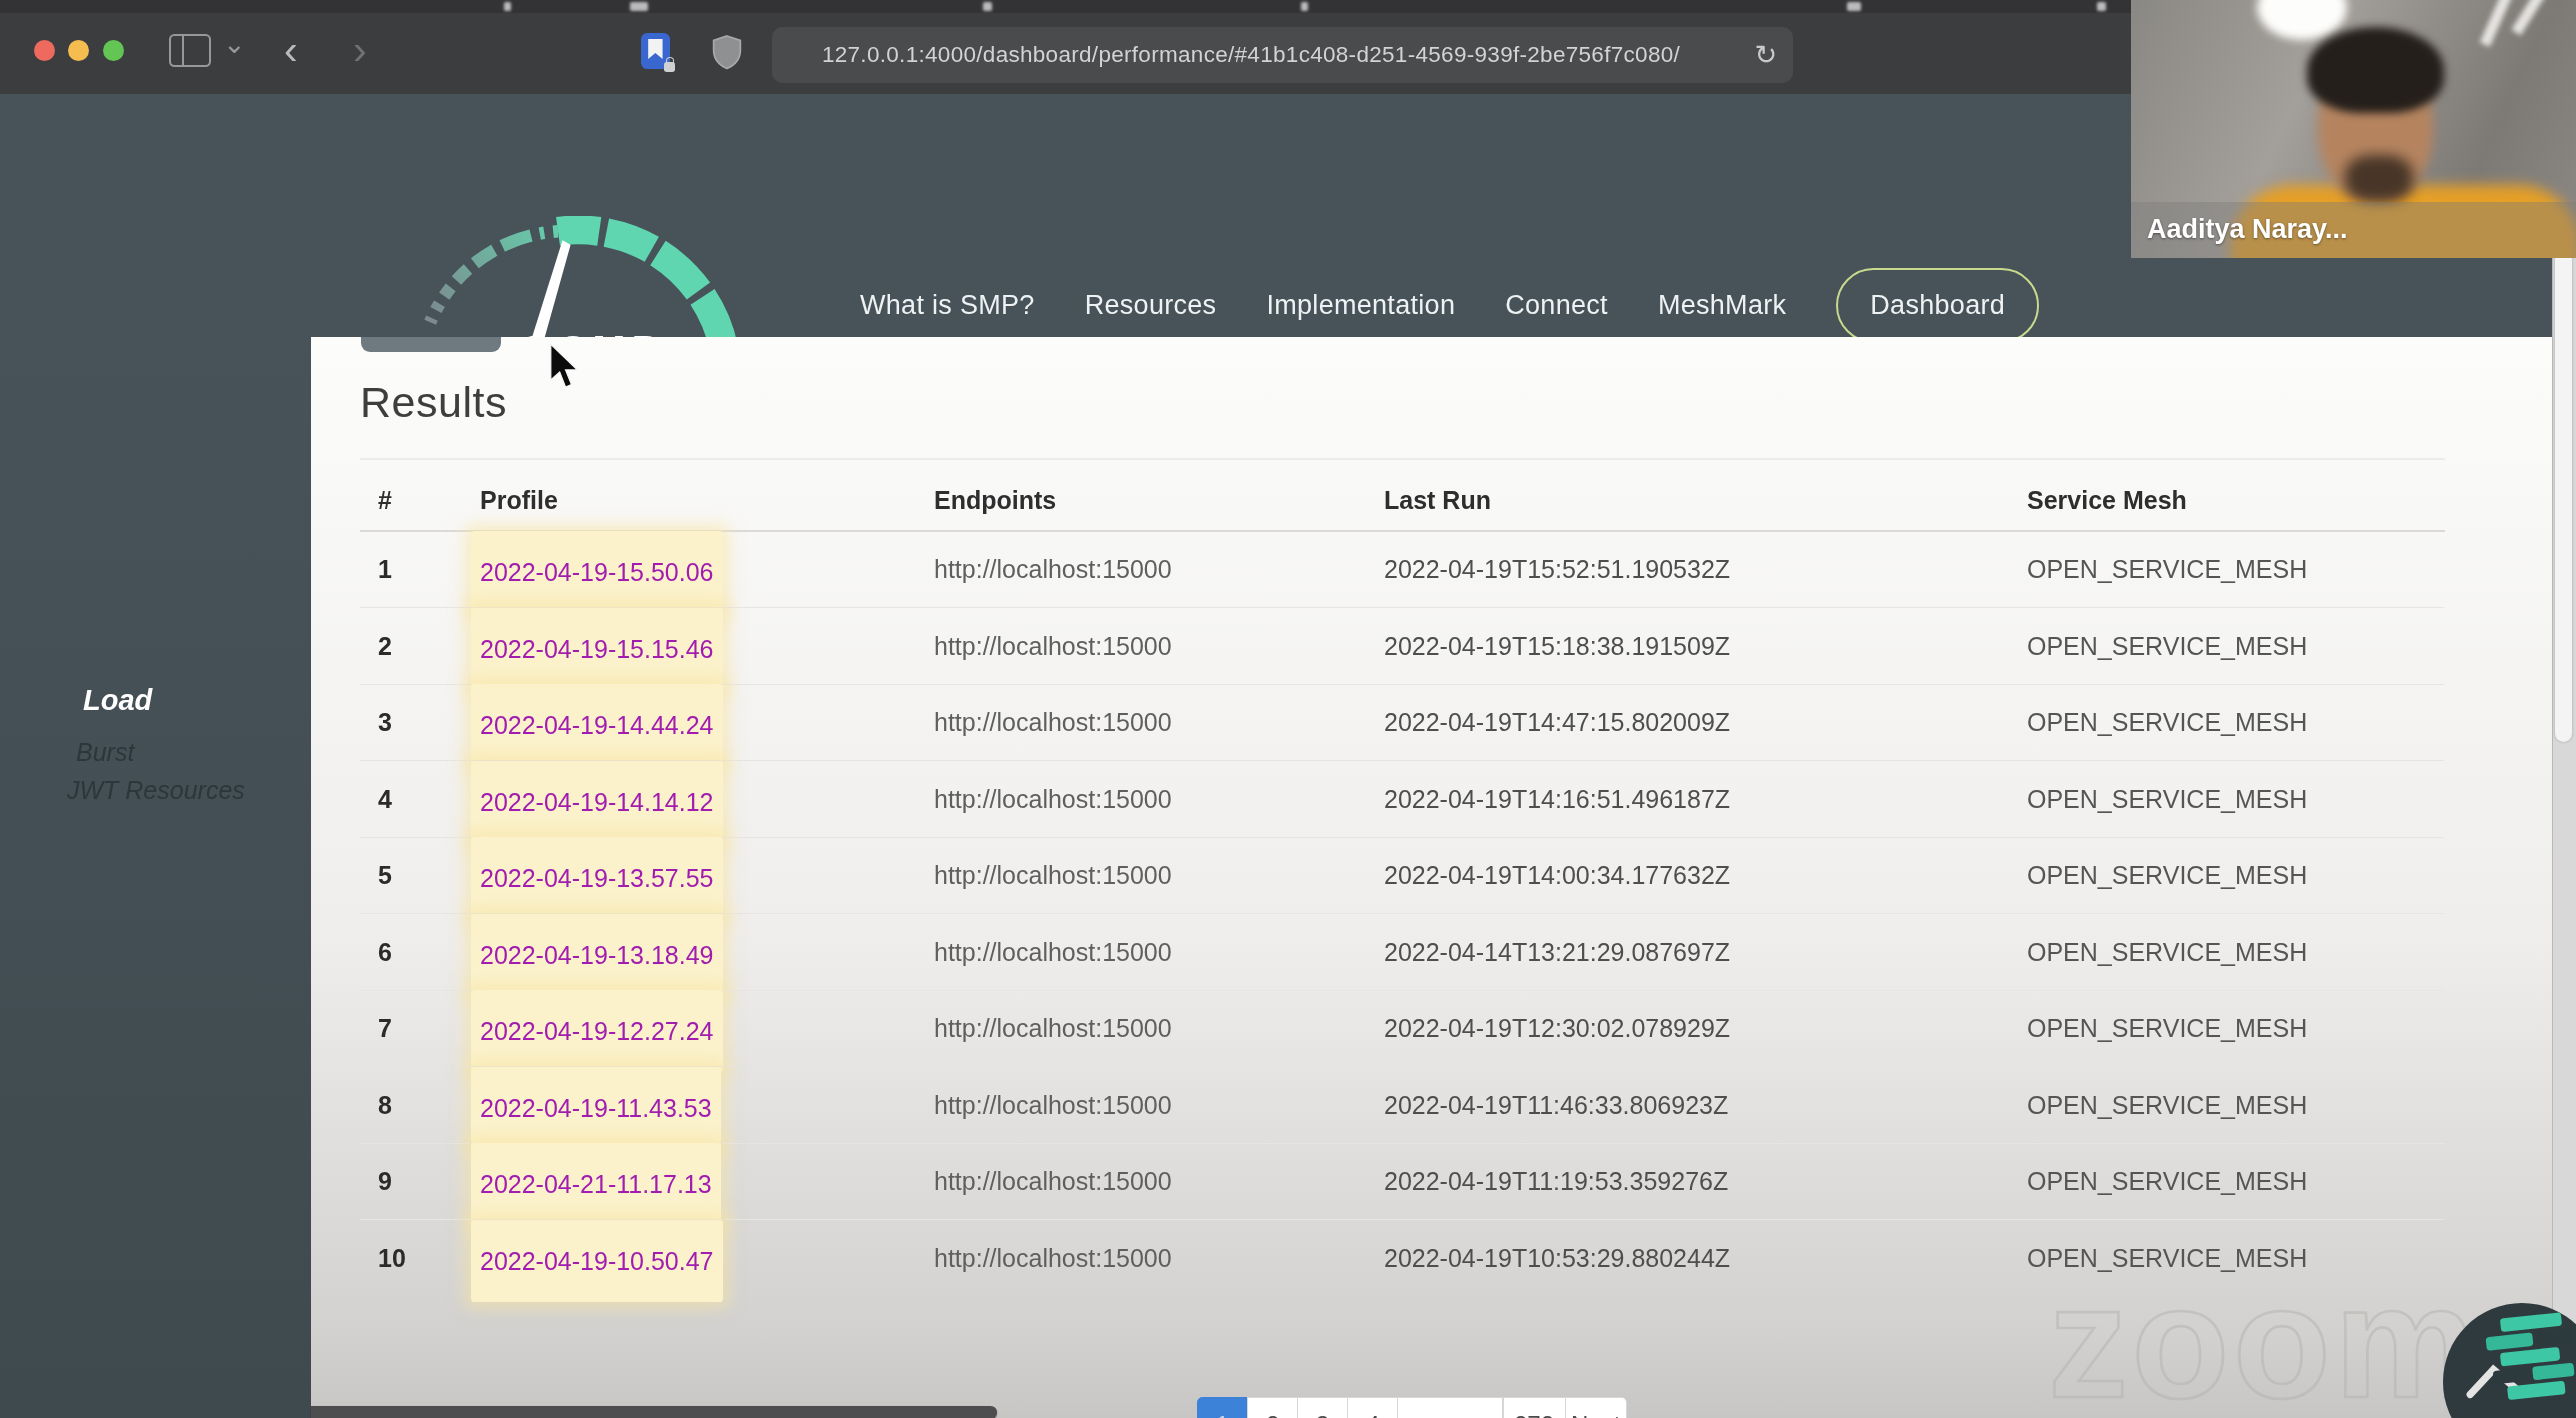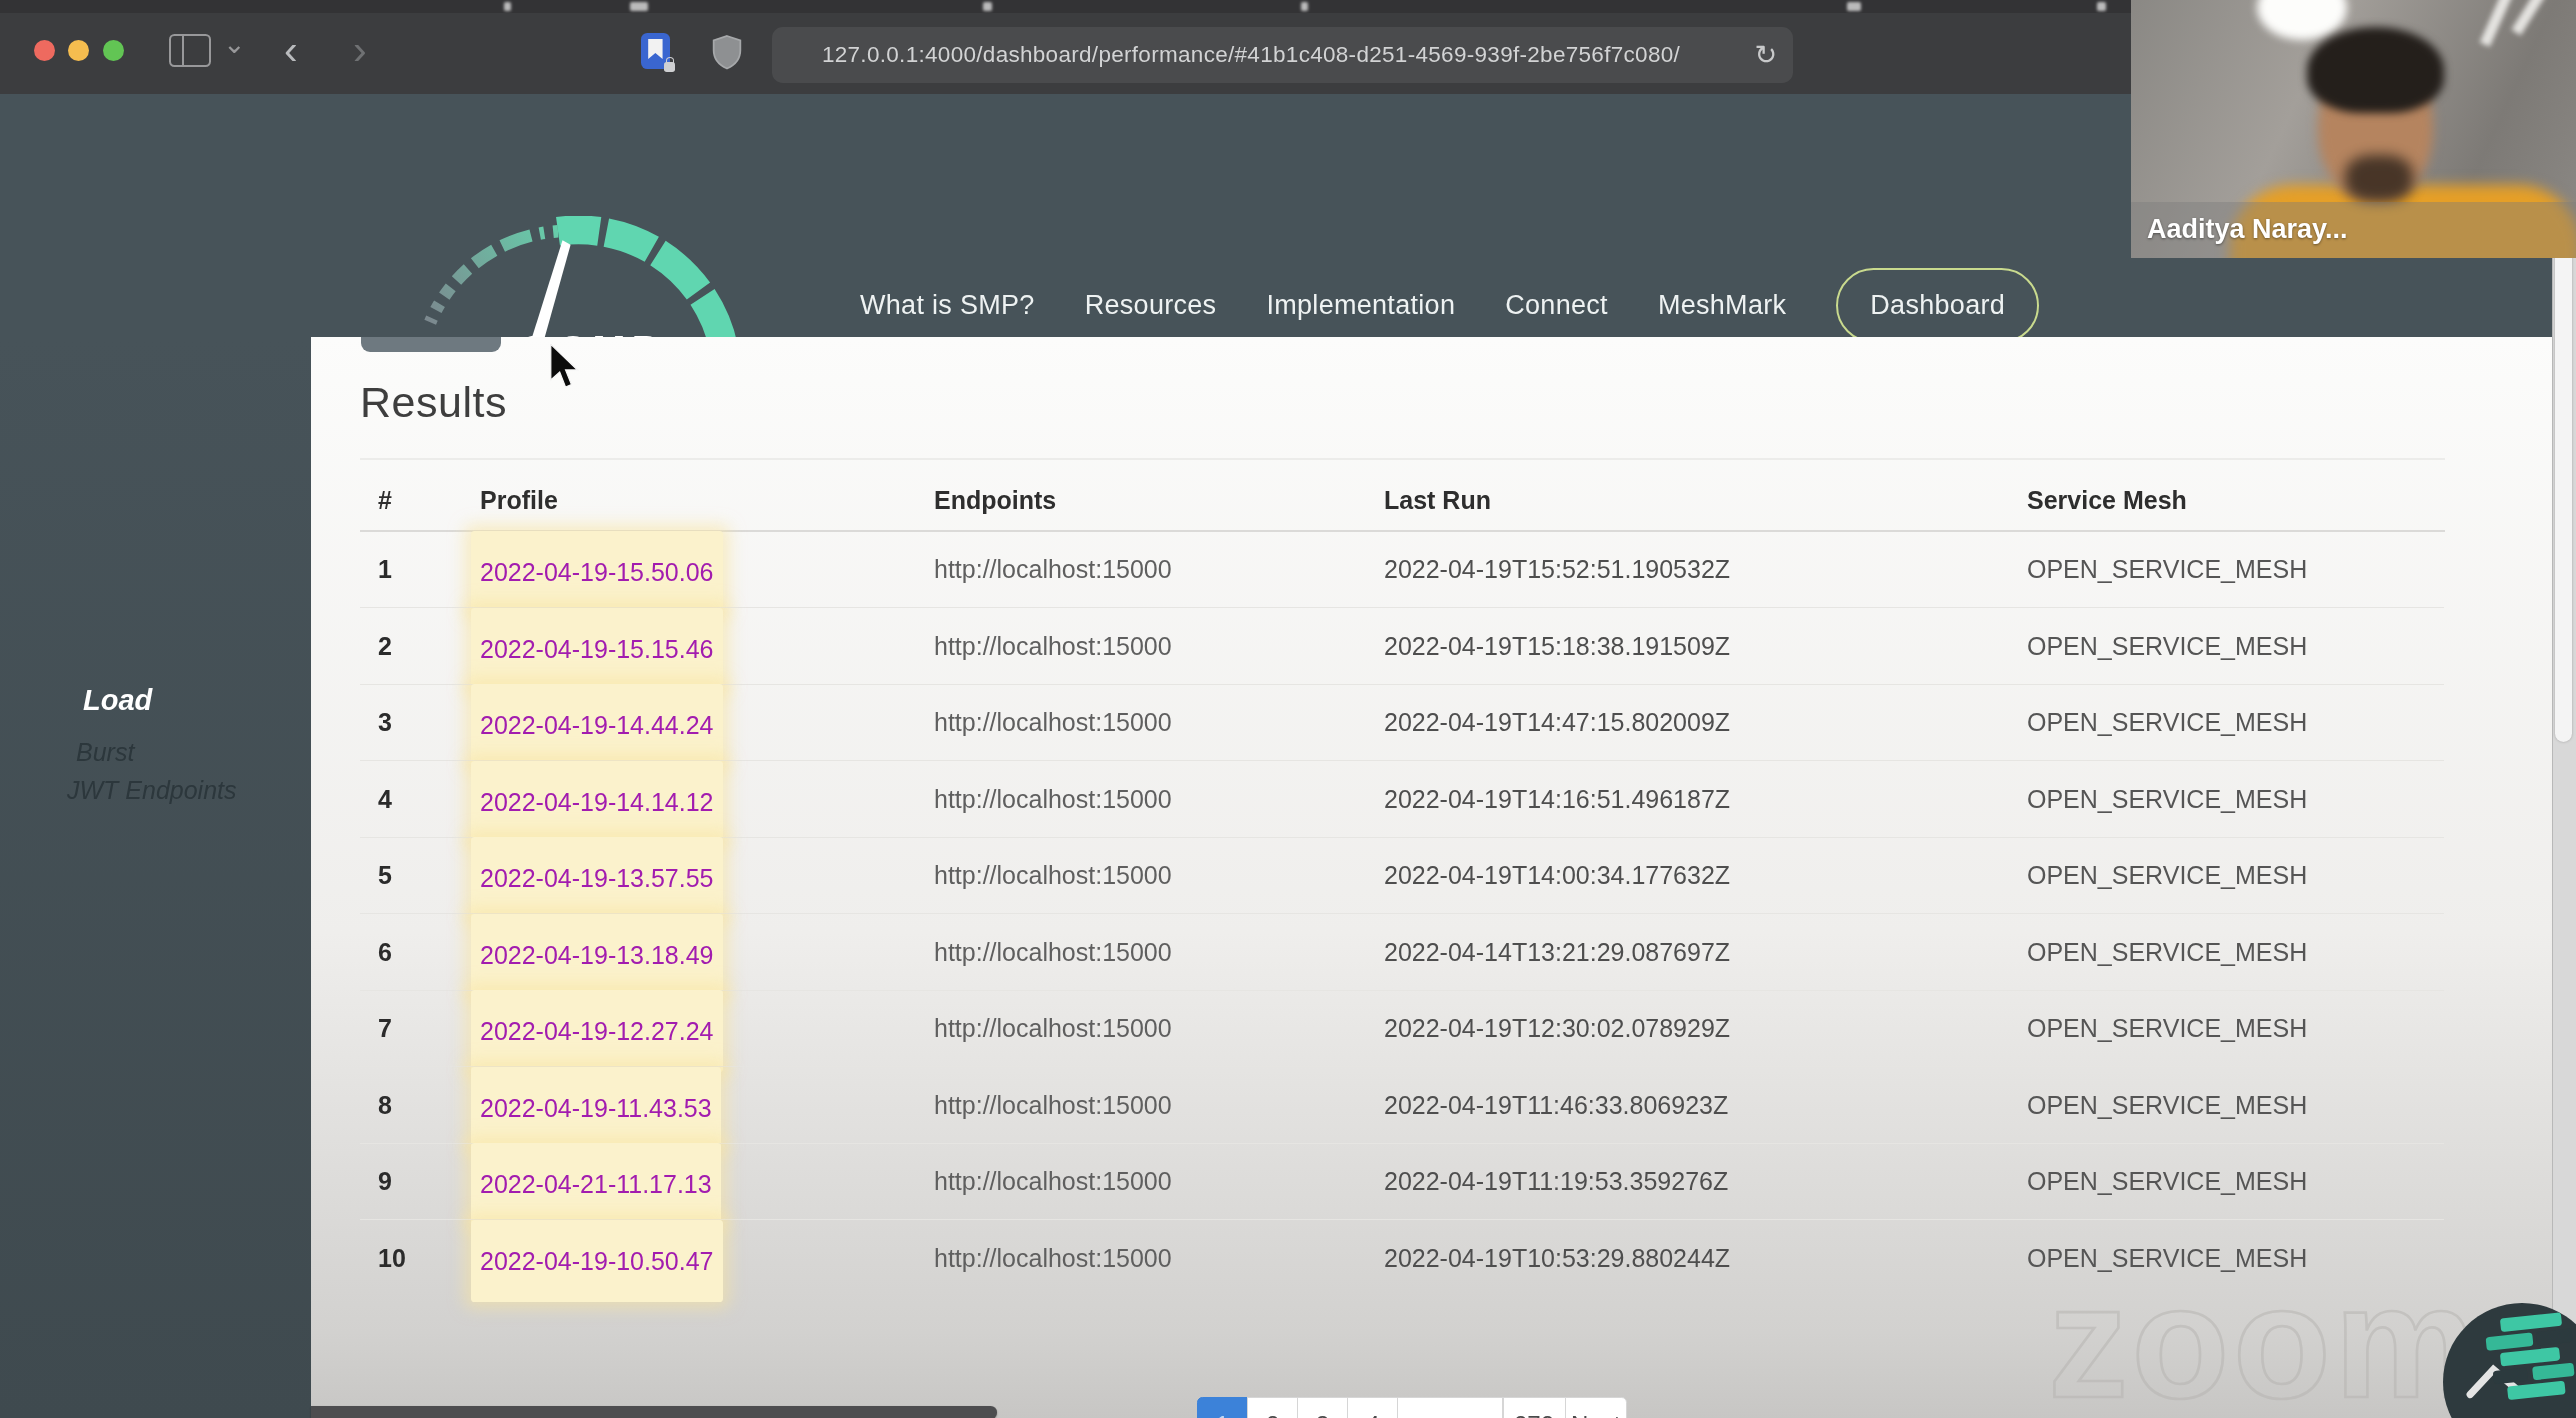--- a/index.html
+++ b/index.html
@@ -176,21 +176,21 @@
   </nav>
 </div>
 
 <div class="abs vscroll">
   <div class="thumb"></div>
 </div>
 
 <div class="abs sidebar">
   <div class="abs side-load">Load</div>
   <div class="abs side-dim side-burst">Burst</div>
-  <div class="abs side-dim side-jwt">JWT Endpoints</div>
+  <div class="abs side-dim side-jwt">JWT Resources</div>
 </div>
 
 <div class="abs panel">
   <div class="abs panel-tab"></div>
   <div class="abs page-title">Results</div>
   <div class="abs title-rule"></div>
 
   <div class="abs thead">
     <span class="cell c1">#</span>
     <span class="cell c2">Profile</span>

